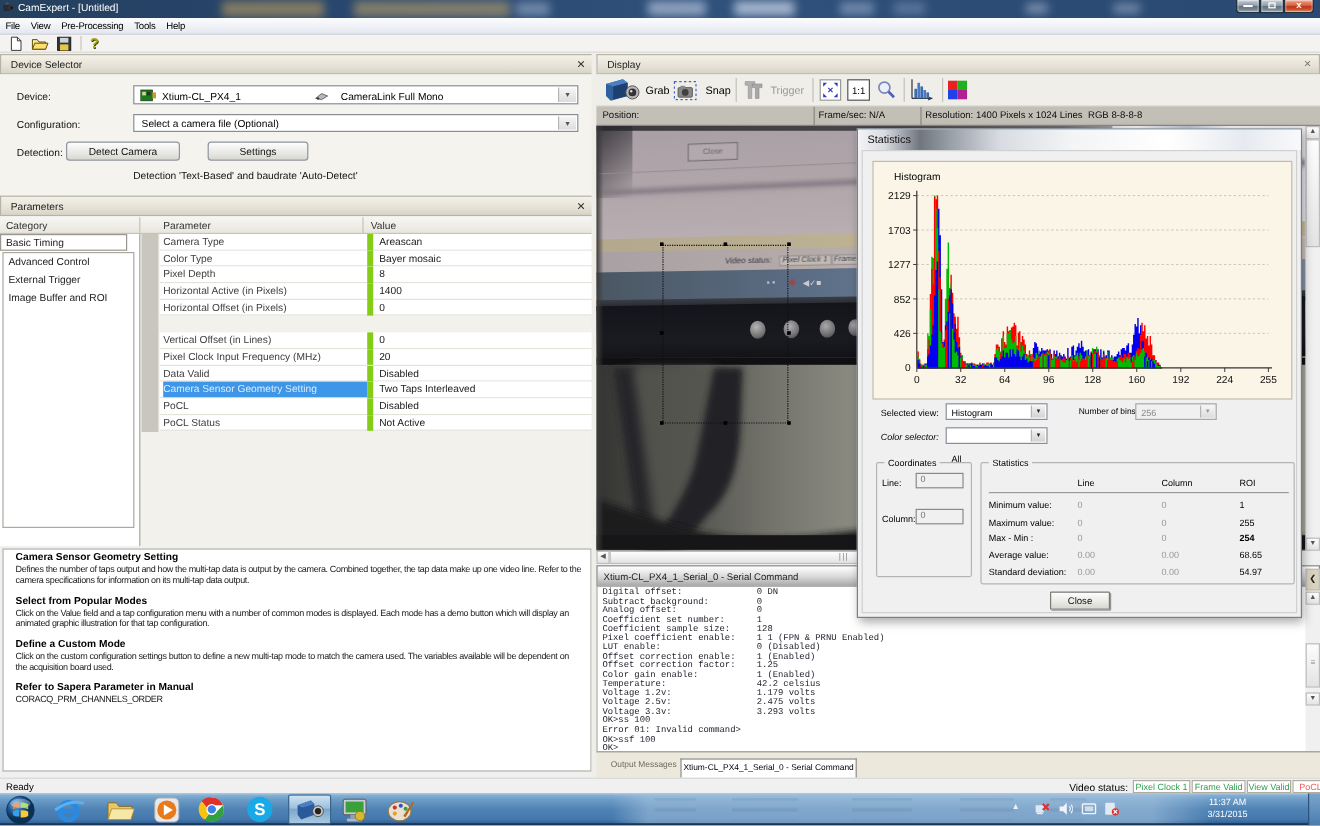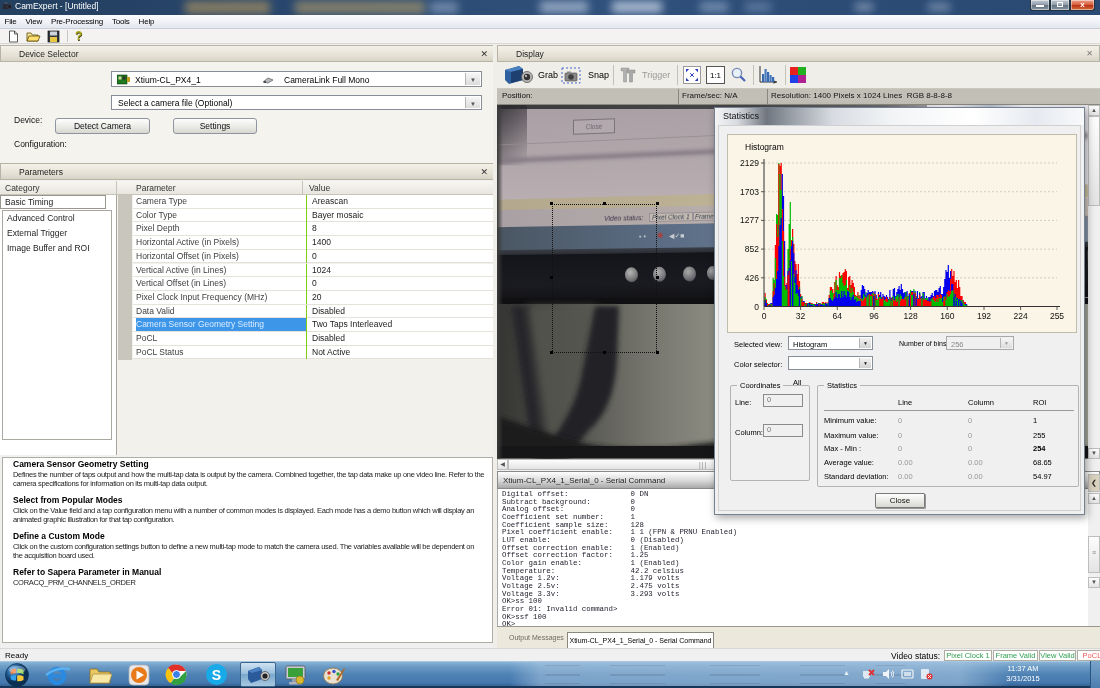--- a/index.html
+++ b/index.html
@@ -28,45 +28,45 @@
   background:linear-gradient(180deg,#fbfcfe 0%,#f0f2f7 50%,#e3e7ef 100%);
   border-bottom:1px solid #c9cdd6; display:flex; align-items:center; font-size:8px; letter-spacing:-0.2px; }
 #menubar span { padding:0 4.5px; }
 
 
 #toolbar { left:0; top:29px; width:1100px; height:15px; background:#f4f3f1;
   border-bottom:1px solid #d9d7d2; display:flex; align-items:center; }
 
 
 .phead { height:17px; background:linear-gradient(180deg,#f4f1e9 0%,#e3dfd3 70%,#d7d3c5 100%);
-  border:1px solid #b7b3a6; font-size:8.5px; color:#222; line-height:16px; padding-left:18px; position:absolute; }
+  border:1px solid #b7b3a6; font-size:8.5px; color:#222; line-height:16px; padding-left:8px; position:absolute; }
 .phead .x { position:absolute; right:6px; top:0px; font-size:9px; color:#333; }
 
 
 #devsel-body { left:0; top:62px; width:495px; height:101px; background:#f4f3ee; }
-.lbl { position:absolute; font-size:8.5px; color:#111;margin-top:40px; }
+.lbl { position:absolute; font-size:8.5px; color:#111; }
 .combo { position:absolute; background:#fff; border:1px solid #888e98; }
 .combo .arrowbtn { position:absolute; right:1px; top:1px; bottom:1px; width:15px;
   background:linear-gradient(180deg,#f6f6f6,#dcdcdc); border-left:1px solid #b5b5b5;
   text-align:center; color:#555; font-size:6px; line-height:14px; }
 .btn97 { position:absolute; background:linear-gradient(180deg,#fdfdfd,#e8e8e4 60%,#d8d8d2);
   border:1px solid #8e959e; border-radius:3px; text-align:center; font-size:8.5px; color:#111; }
 
 
 #params-body { left:0; top:181px; width:495px; height:274px; background:#f2f1eb; }
 #cat-col { position:absolute; left:0; top:0; width:117px; height:274px; background:#fff; border-right:1px solid #a8a69c; }
 .cat-item { position:absolute; left:0px; width:116px; font-size:8.5px; color:#222; padding-left:4px; }
 #colhead { position:absolute; left:0; top:0; width:495px; height:14px;
   background:linear-gradient(180deg,#f7f6f2,#e8e6dd); border-bottom:1px solid #c6c3b8; }
 .colhead-cell { position:absolute; top:0; height:14px; line-height:14px; font-size:8.5px; color:#333;
   border-right:1px solid #c6c3b8; padding-left:5px; }
 #gutter { position:absolute; left:118px; top:14px; width:14px; background:#c9c6bd; }
 .prow { position:absolute; left:133px; width:362px; height:13.7px; border-bottom:1px solid #e4e2da; background:#fff; }
 .prow .p { position:absolute; left:3px; top:0; width:170px; height:100%; line-height:13.5px; font-size:8.5px; color:#404040; }
-.prow .v { position:absolute; left:173px; top:0; right:0; line-height:13.5px; font-size:8.5px; color:#1a1a1a; border-left:1px solid #84cc16; padding-left:5px; }
+.prow .v { position:absolute; left:173px; top:0; right:0; line-height:13.5px; font-size:8.5px; color:#1a1a1a; border-left:5px solid #84cc16; padding-left:5px; }
 .prow.sel .p { background:#3e96e8; color:#d8ecff; }
 
 
 #helpbox { left:2px; top:457px; width:491px; height:186px; background:#fff; border:1px solid #b0aea4; padding:0px 6px 0 10px; overflow:hidden; }
 #helpbox h4 { font-size:8.5px; margin-top:7px; margin-bottom:1px; }
 #helpbox h4:first-child { margin-top:1px; }
 #helpbox p { font-size:7.5px; letter-spacing:-0.3px; line-height:9px; color:#1c1c1c; white-space:nowrap; }
 
 
 #disp-toolbar { left:497px; top:62px; width:603px; height:27px; background:#f0eee8; border-bottom:1px solid #cac7bd; }
@@ -220,24 +220,20 @@
       <div class="p">Pixel Depth</div>
       <div class="v">8</div>
     </div>
   <div class="prow" style="top:55.1px;">
       <div class="p">Horizontal Active (in Pixels)</div>
       <div class="v">1400</div>
     </div>
   <div class="prow" style="top:68.8px;">
       <div class="p">Horizontal Offset (in Pixels)</div>
       <div class="v">0</div>
-    </div>
-  <div class="prow" style="top:82.5px;">
-      <div class="p">Vertical Active (in Lines)</div>
-      <div class="v">1024</div>
     </div>
   <div class="prow" style="top:96.2px;">
       <div class="p">Vertical Offset (in Lines)</div>
       <div class="v">0</div>
     </div>
   <div class="prow" style="top:109.9px;">
       <div class="p">Pixel Clock Input Frequency (MHz)</div>
       <div class="v">20</div>
     </div>
   <div class="prow" style="top:123.6px;">
@@ -645,21 +641,21 @@
   <span class="abs" style="left:19px;top:232px;font-size:7.5px;">Selected view:</span>
   <div class="combo" style="left:73px;top:228px;width:85px;height:14px;">
     <span style="position:absolute;left:4px;top:3px;font-size:7.5px;">Histogram</span>
     <div class="arrowbtn" style="width:12px;font-size:5px;line-height:11px;background:linear-gradient(180deg,#f2f2f2,#d2d2d2);color:#222;">▼</div>
   </div>
   <span class="abs" style="left:184px;top:232px;font-size:7px;">Number of bins:</span>
   <div class="combo" style="left:231px;top:228px;width:68px;height:14px;background:#f0f0f0;border-color:#a8a8a8;">
     <span style="position:absolute;left:4px;top:3px;font-size:7.5px;color:#8a8a8a;">256</span>
     <div class="arrowbtn" style="width:12px;font-size:5px;line-height:11px;color:#999;">▼</div>
   </div>
-  <span class="abs" style="left:19px;top:252px;font-size:7.5px;">Color selector:</span>
+  <span class="abs" style="left:19px;top:252px;font-size:7.5px;font-style:italic;">Color selector:</span>
   <div class="combo" style="left:73px;top:248px;width:85px;height:14px;">
     <span style="position:absolute;left:4px;top:21px;font-size:7.5px;">All</span>
     <div class="arrowbtn" style="width:12px;font-size:5px;line-height:11px;background:linear-gradient(180deg,#f2f2f2,#d2d2d2);color:#222;">▼</div>
   </div>
 
   <div class="grp" style="left:15px;top:277px;width:80px;height:96px;">
     <span class="gt">Coordinates</span>
     <span style="position:absolute;left:4px;top:12px;font-size:7.5px;">Line:</span>
     <div class="din" style="left:32px;top:8px;width:40px;height:13px;">0</div>
     <span style="position:absolute;left:4px;top:42px;font-size:7.5px;">Column:</span>

